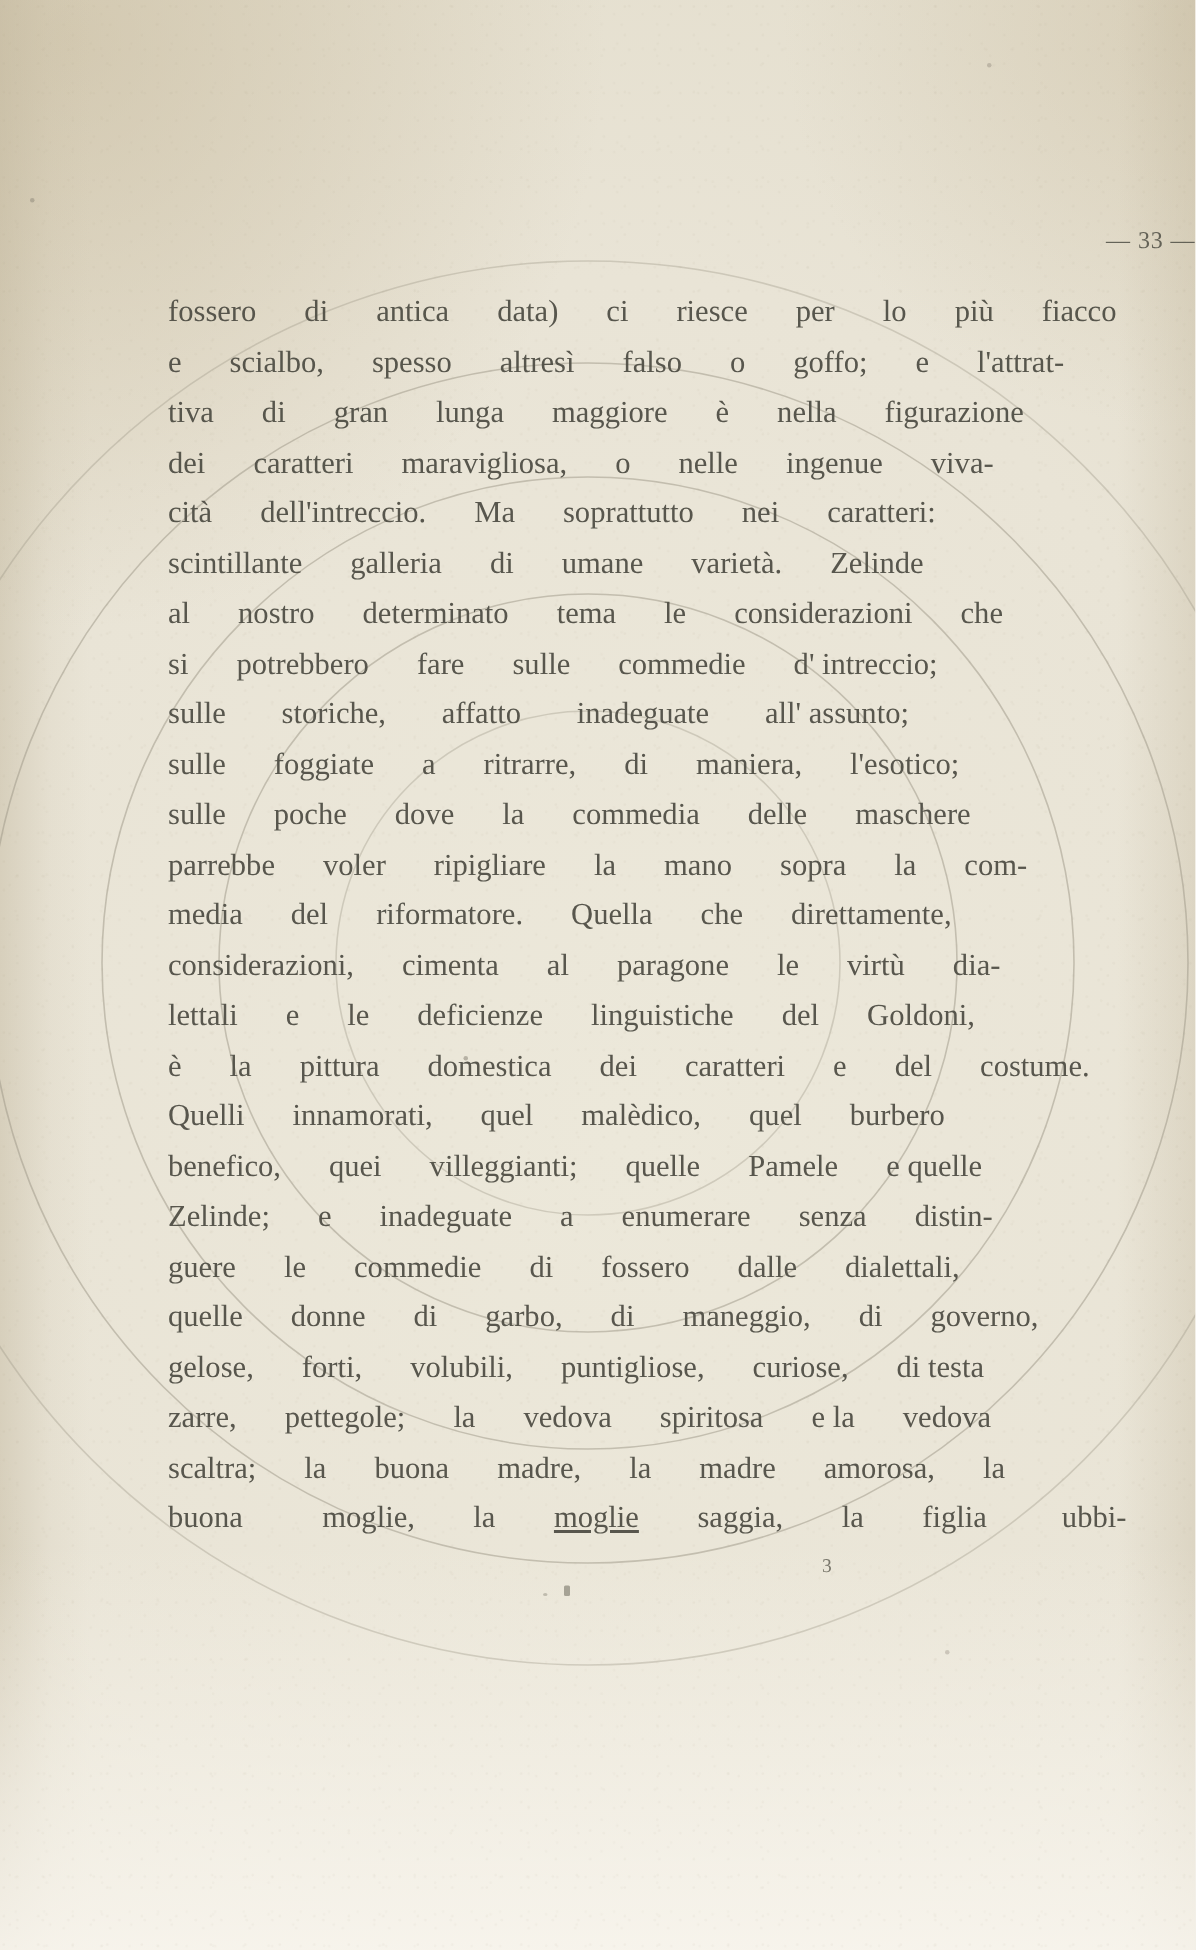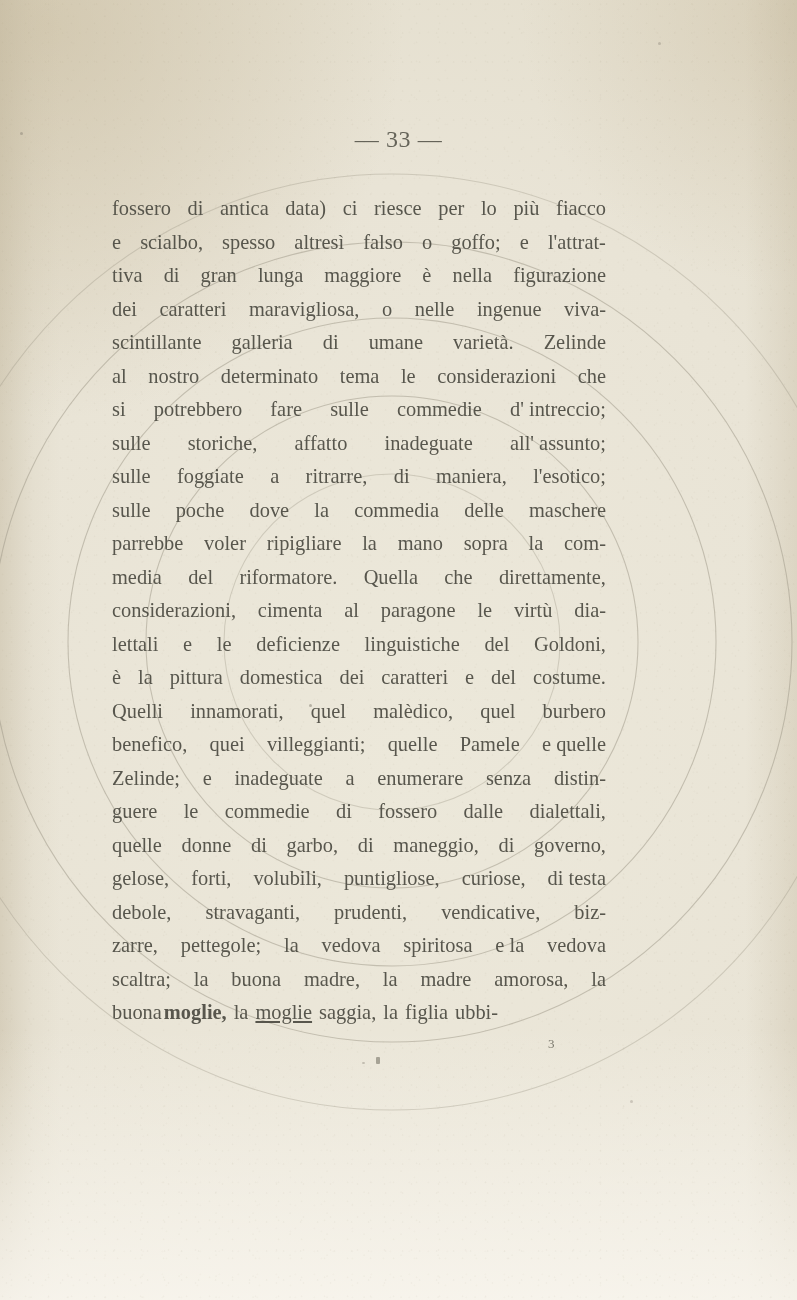--- a/index.html
+++ b/index.html
@@ -85,23 +85,23 @@
     stroke-width: 1.05;
     opacity: 0.50;
   }
   .wm-ring.faint { opacity: 0.36; }
 
   
   .page-number {
     position: absolute;
     left: 0;
     right: 0;
-    top: 126px;
-    text-align: center;
-    font-size: 24px;
+    top: 152px;
+    text-align: right;
+    font-size: 16px;
     letter-spacing: 0.6px;
     color: #57564c;
     opacity: 0.90;
   }
 
   .body-block {
     position: absolute;
     left: 112px;
     top: 192px;
     width: 494px;
@@ -109,20 +109,21 @@
 
   .body-line {
     display: flex;
     justify-content: space-between;
     height: 33.5px;
     line-height: 33.5px;
     font-size: 20.4px;
     color: #4d4c43;
     white-space: nowrap;
     opacity: 0.93;
+    gap: 32px;
   }
   .body-line.last-line {
     justify-content: flex-start;
   }
   .body-line > span {
     display: inline-block;
   }
 
   .signature-mark {
     position: absolute;
@@ -230,20 +231,28 @@
       <div class="body-line">
         <span>dei</span>
         <span>caratteri</span>
         <span>maravigliosa,</span>
         <span>o</span>
         <span>nelle</span>
         <span>ingenue</span>
         <span>viva-</span>
       </div>
       <div class="body-line">
+        <span>cità</span>
+        <span>dell'intreccio.</span>
+        <span>Ma</span>
+        <span>soprattutto</span>
+        <span>nei</span>
+        <span>caratteri:</span>
+      </div>
+      <div class="body-line">
         <span>scintillante</span>
         <span>galleria</span>
         <span>di</span>
         <span>umane</span>
         <span>varietà.</span>
         <span>Zelinde</span>
       </div>
       <div class="body-line">
         <span>al</span>
         <span>nostro</span>
@@ -379,54 +388,47 @@
       </div>
       <div class="body-line">
         <span>gelose,</span>
         <span>forti,</span>
         <span>volubili,</span>
         <span>puntigliose,</span>
         <span>curiose,</span>
         <span>di testa</span>
       </div>
       <div class="body-line">
-        <span>debole,</span>
-        <span>stravaganti,</span>
-        <span>prudenti,</span>
-        <span>vendicative,</span>
-        <span>biz-</span>
-      </div>
-      <div class="body-line">
         <span>zarre,</span>
         <span>pettegole;</span>
         <span>la</span>
         <span>vedova</span>
         <span>spiritosa</span>
         <span>e la</span>
         <span>vedova</span>
       </div>
       <div class="body-line">
         <span>scaltra;</span>
         <span>la</span>
         <span>buona</span>
         <span>madre,</span>
         <span>la</span>
         <span>madre</span>
         <span>amorosa,</span>
         <span>la</span>
       </div>
       <div class="body-line last-line">
         <span>buona</span>
-        <span style="margin-left: 2px; font-weight: bold;">moglie,</span>
+        <span style="margin-left: 21px;">moglie,</span>
         <span style="margin-left: 7px;">la</span>
         <span style="margin-left: 7px; text-decoration: underline;">moglie</span>
         <span style="margin-left: 7px;">saggia,</span>
         <span style="margin-left: 7px;">la</span>
         <span style="margin-left: 7px;">figlia</span>
-        <span style="margin-left: 7px;">ubbi-</span>
+        <span style="margin-left: 18px;">ubbi-</span>
       </div>
     </div>
 
   <div class="signature-mark">3</div>
 
   <div class="center-speck"></div>
   <div class="center-speck-2"></div>
 
 </div>
 

